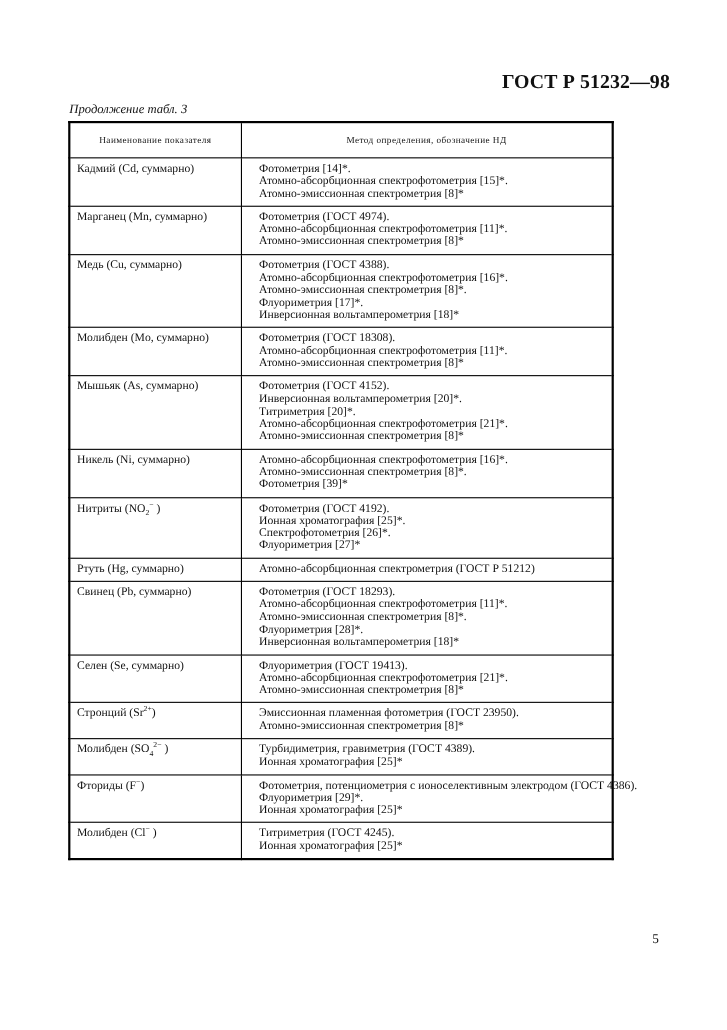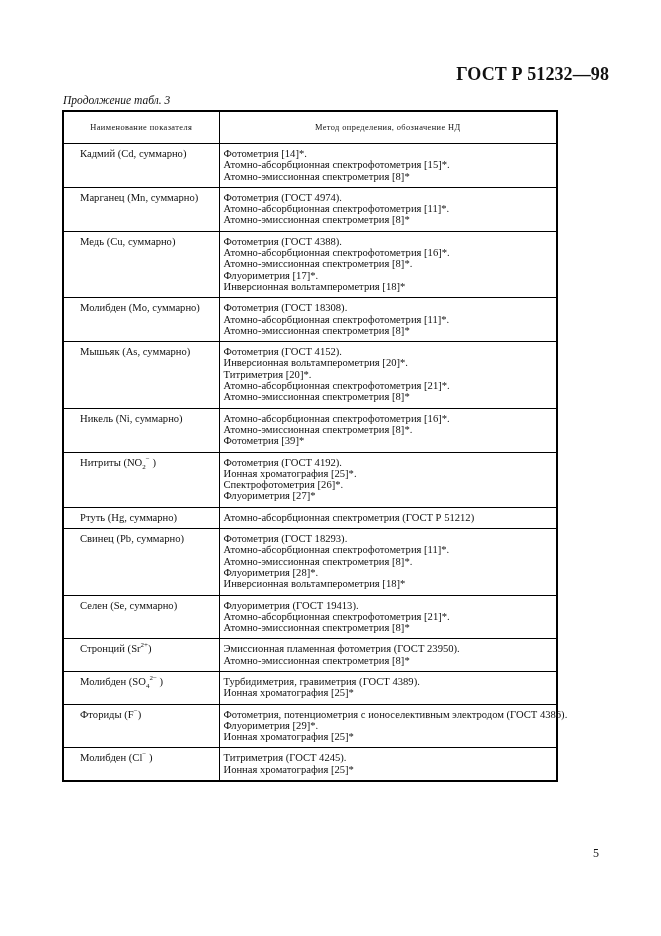--- a/index.html
+++ b/index.html
@@ -22,22 +22,22 @@
     }
     table.main th, table.main td {
       border: 1px solid #000; vertical-align: top; text-align: left;
     }
     table.main th {
       font-weight: normal; font-size: 8.4px; letter-spacing: 0.4px;
       text-align: center; vertical-align: middle; height: 31px; padding: 0 4px;
     }
     col.c1 { width: 156px; }
     table.main td { padding: 4px 6px 5px 6px; }
-    table.main td.name { padding-left: 16px; }
-    table.main td.method { padding-left: 4px; }
+    table.main td.name { padding-left: 6px; }
+    table.main td.method { padding-left: 16px; }
     .line { display: block; white-space: nowrap; }
     sup, sub { font-size: 7px; line-height: 0; }
     .page-num {
       position: absolute; top: 846px; right: 62px; font-size: 12px;
     }
   </style>
 </head>
 <body>
 
 <div class="doc-code">ГОСТ Р 51232—98</div>

